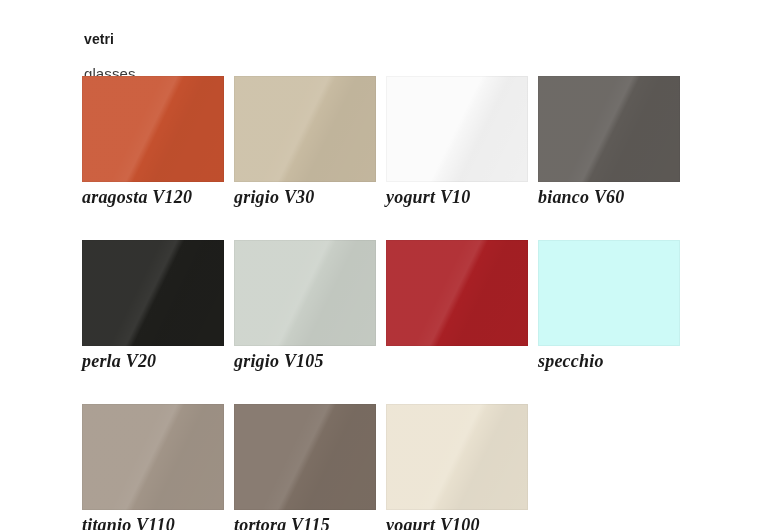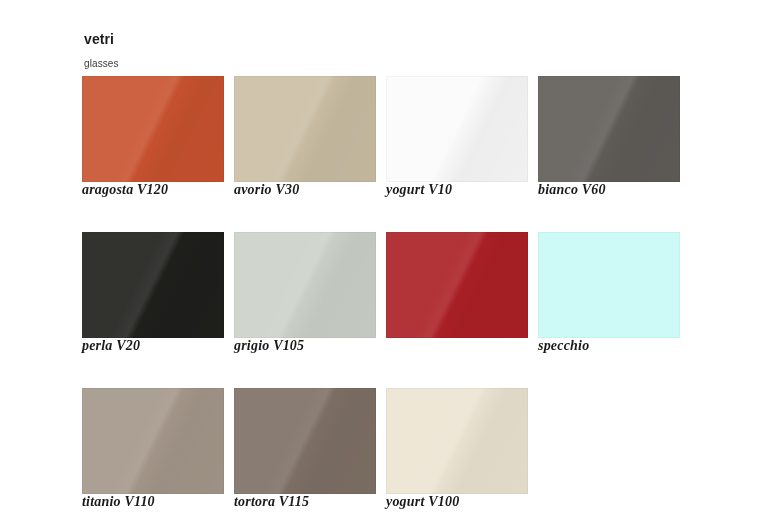--- a/index.html
+++ b/index.html
@@ -33,24 +33,24 @@
     font-family: "Liberation Sans", sans-serif;
     font-weight: bold;
     font-size: 14px;
     line-height: 17px;
     color: #1b1b1b;
     letter-spacing: 0.1px;
   }
   .heading-sub {
     font-family: "Liberation Sans", sans-serif;
     font-weight: normal;
-    font-size: 10px;
+    font-size: 15px;
     line-height: 17px;
     color: #3a3a3a;
-    margin-top: 7px;
+    margin-top: 17px;
     letter-spacing: 0.1px;
   }
 
   
   .grid {
     position: absolute;
     left: 82px;
     top: 76px;
     width: 600px;
     display: grid;
@@ -95,23 +95,24 @@
     position: absolute;
     inset: 0;
     box-shadow: inset 0 0 0 1px rgba(0,0,0,0.035);
     pointer-events: none;
   }
 
   .label {
     font-family: "Liberation Serif", serif;
     font-style: italic;
     font-weight: bold;
-    font-size: 14px;
+    font-size: 18px;
     line-height: 15px;
     color: #1a1a1a;
+    margin-top: 8px;
     white-space: nowrap;
     letter-spacing: 0.2px;
   }
 </style>
 </head>
 <body>
 
 <div id="page">
 
   <div class="heading">
@@ -127,21 +128,21 @@
           <div class="swatch-edge"></div>
         </div>
         <div class="label">aragosta V120</div>
       </div>
       <div class="cell">
         <div class="swatch">
           <div class="swatch-base" style="background: rgb(203, 190, 164);"></div>
           <div class="swatch-gloss"></div>
           <div class="swatch-edge"></div>
         </div>
-        <div class="label">avorio V30</div>
+        <div class="label">grigio V30</div>
       </div>
       <div class="cell">
         <div class="swatch">
           <div class="swatch-base" style="background: rgb(251, 251, 251);"></div>
           <div class="swatch-gloss"></div>
           <div class="swatch-edge"></div>
         </div>
         <div class="label">yogurt V10</div>
       </div>
       <div class="cell">

